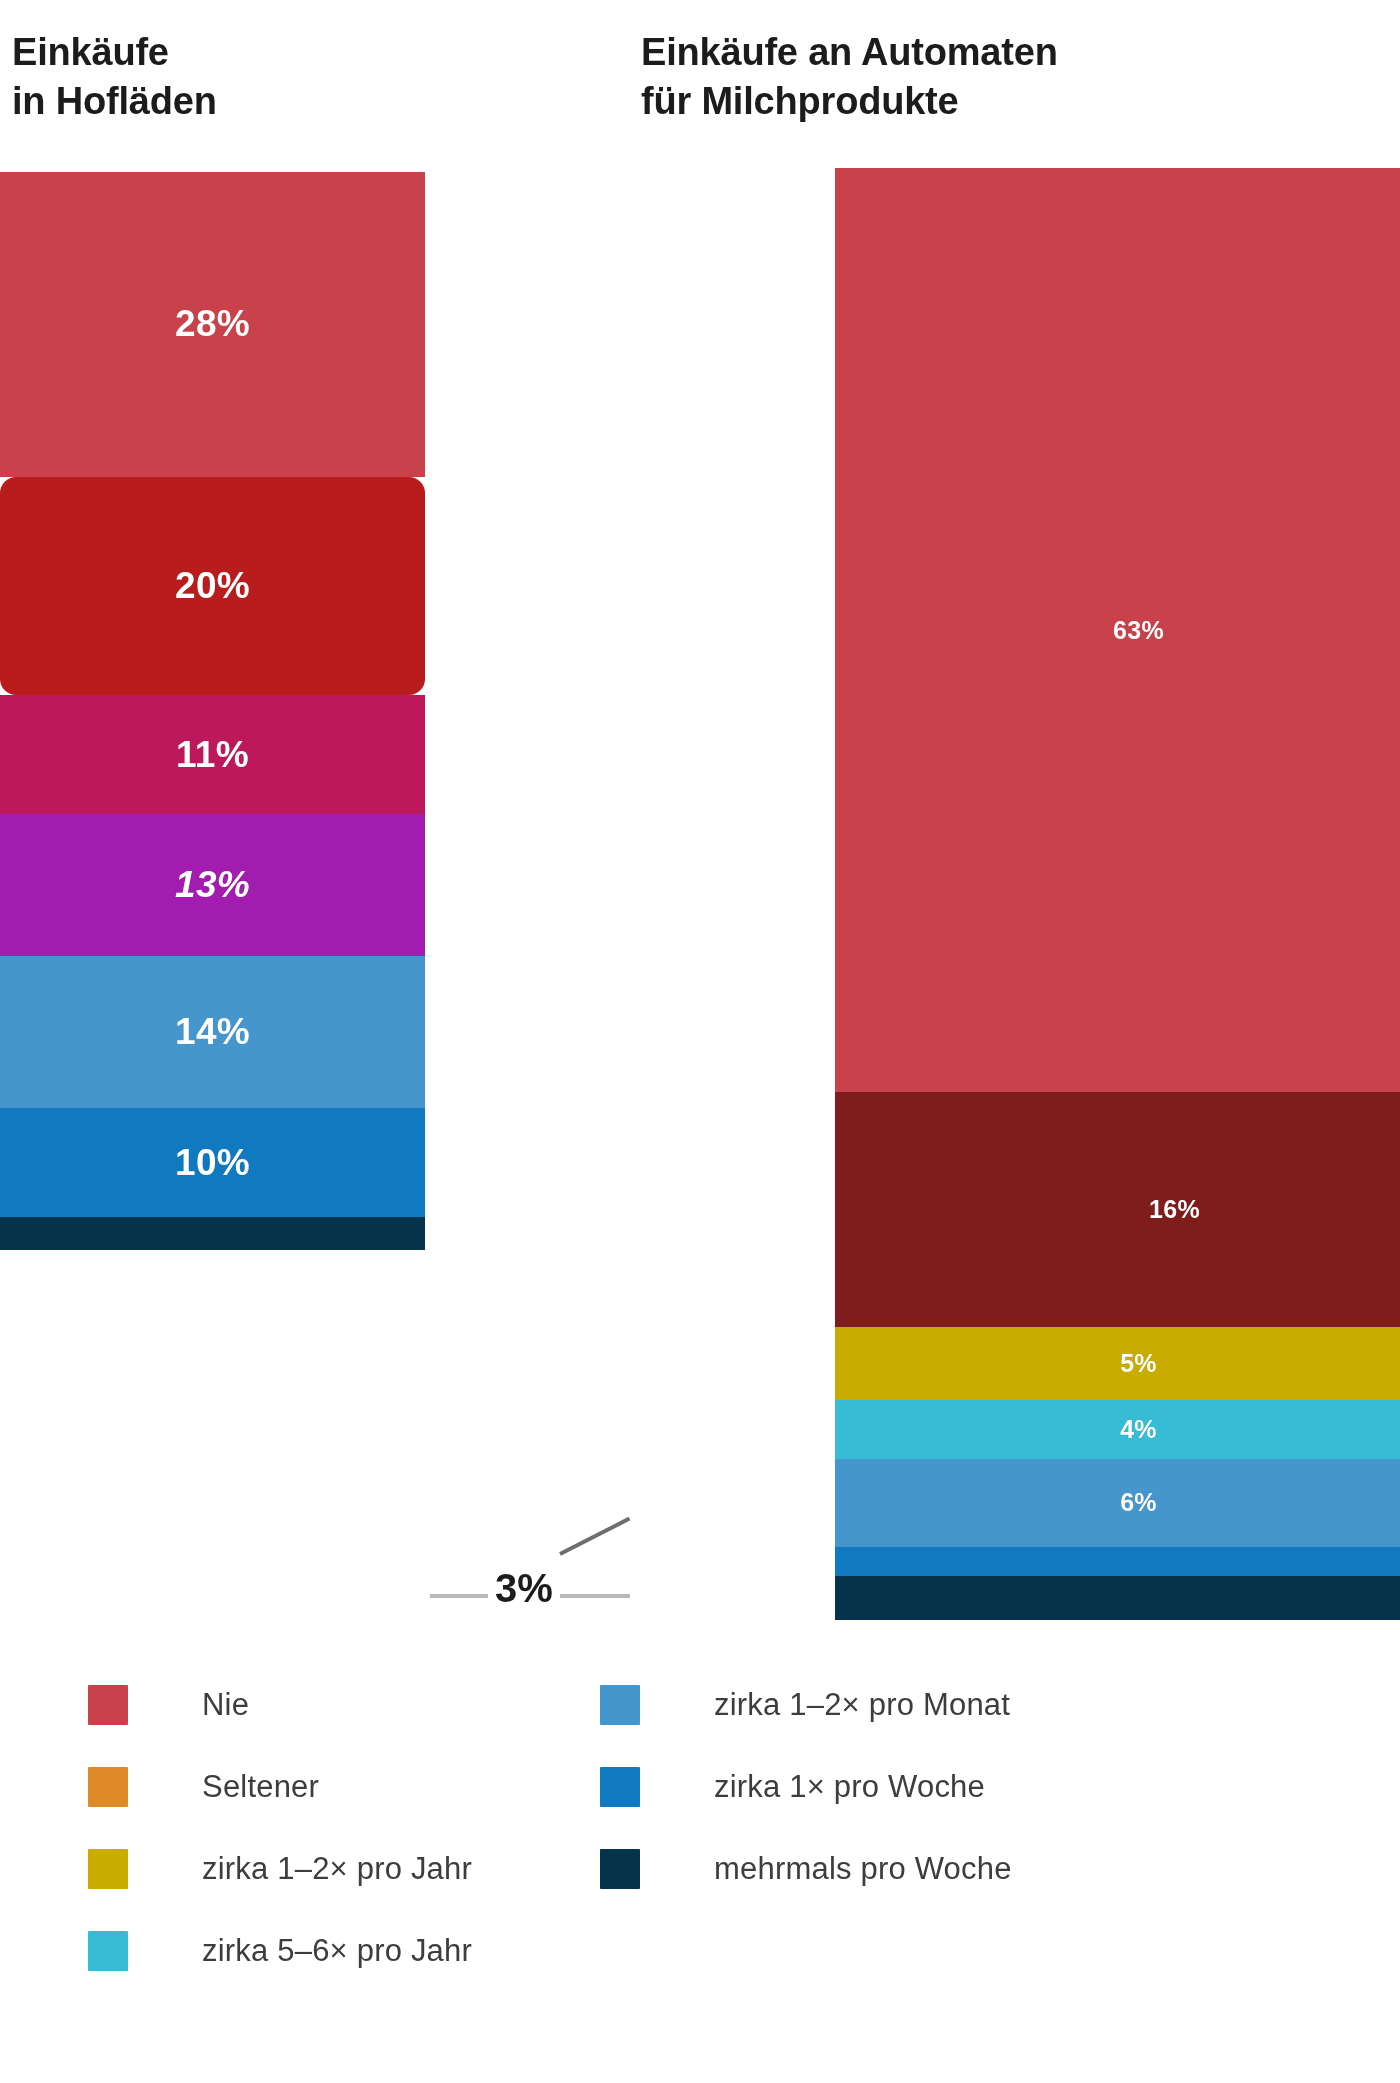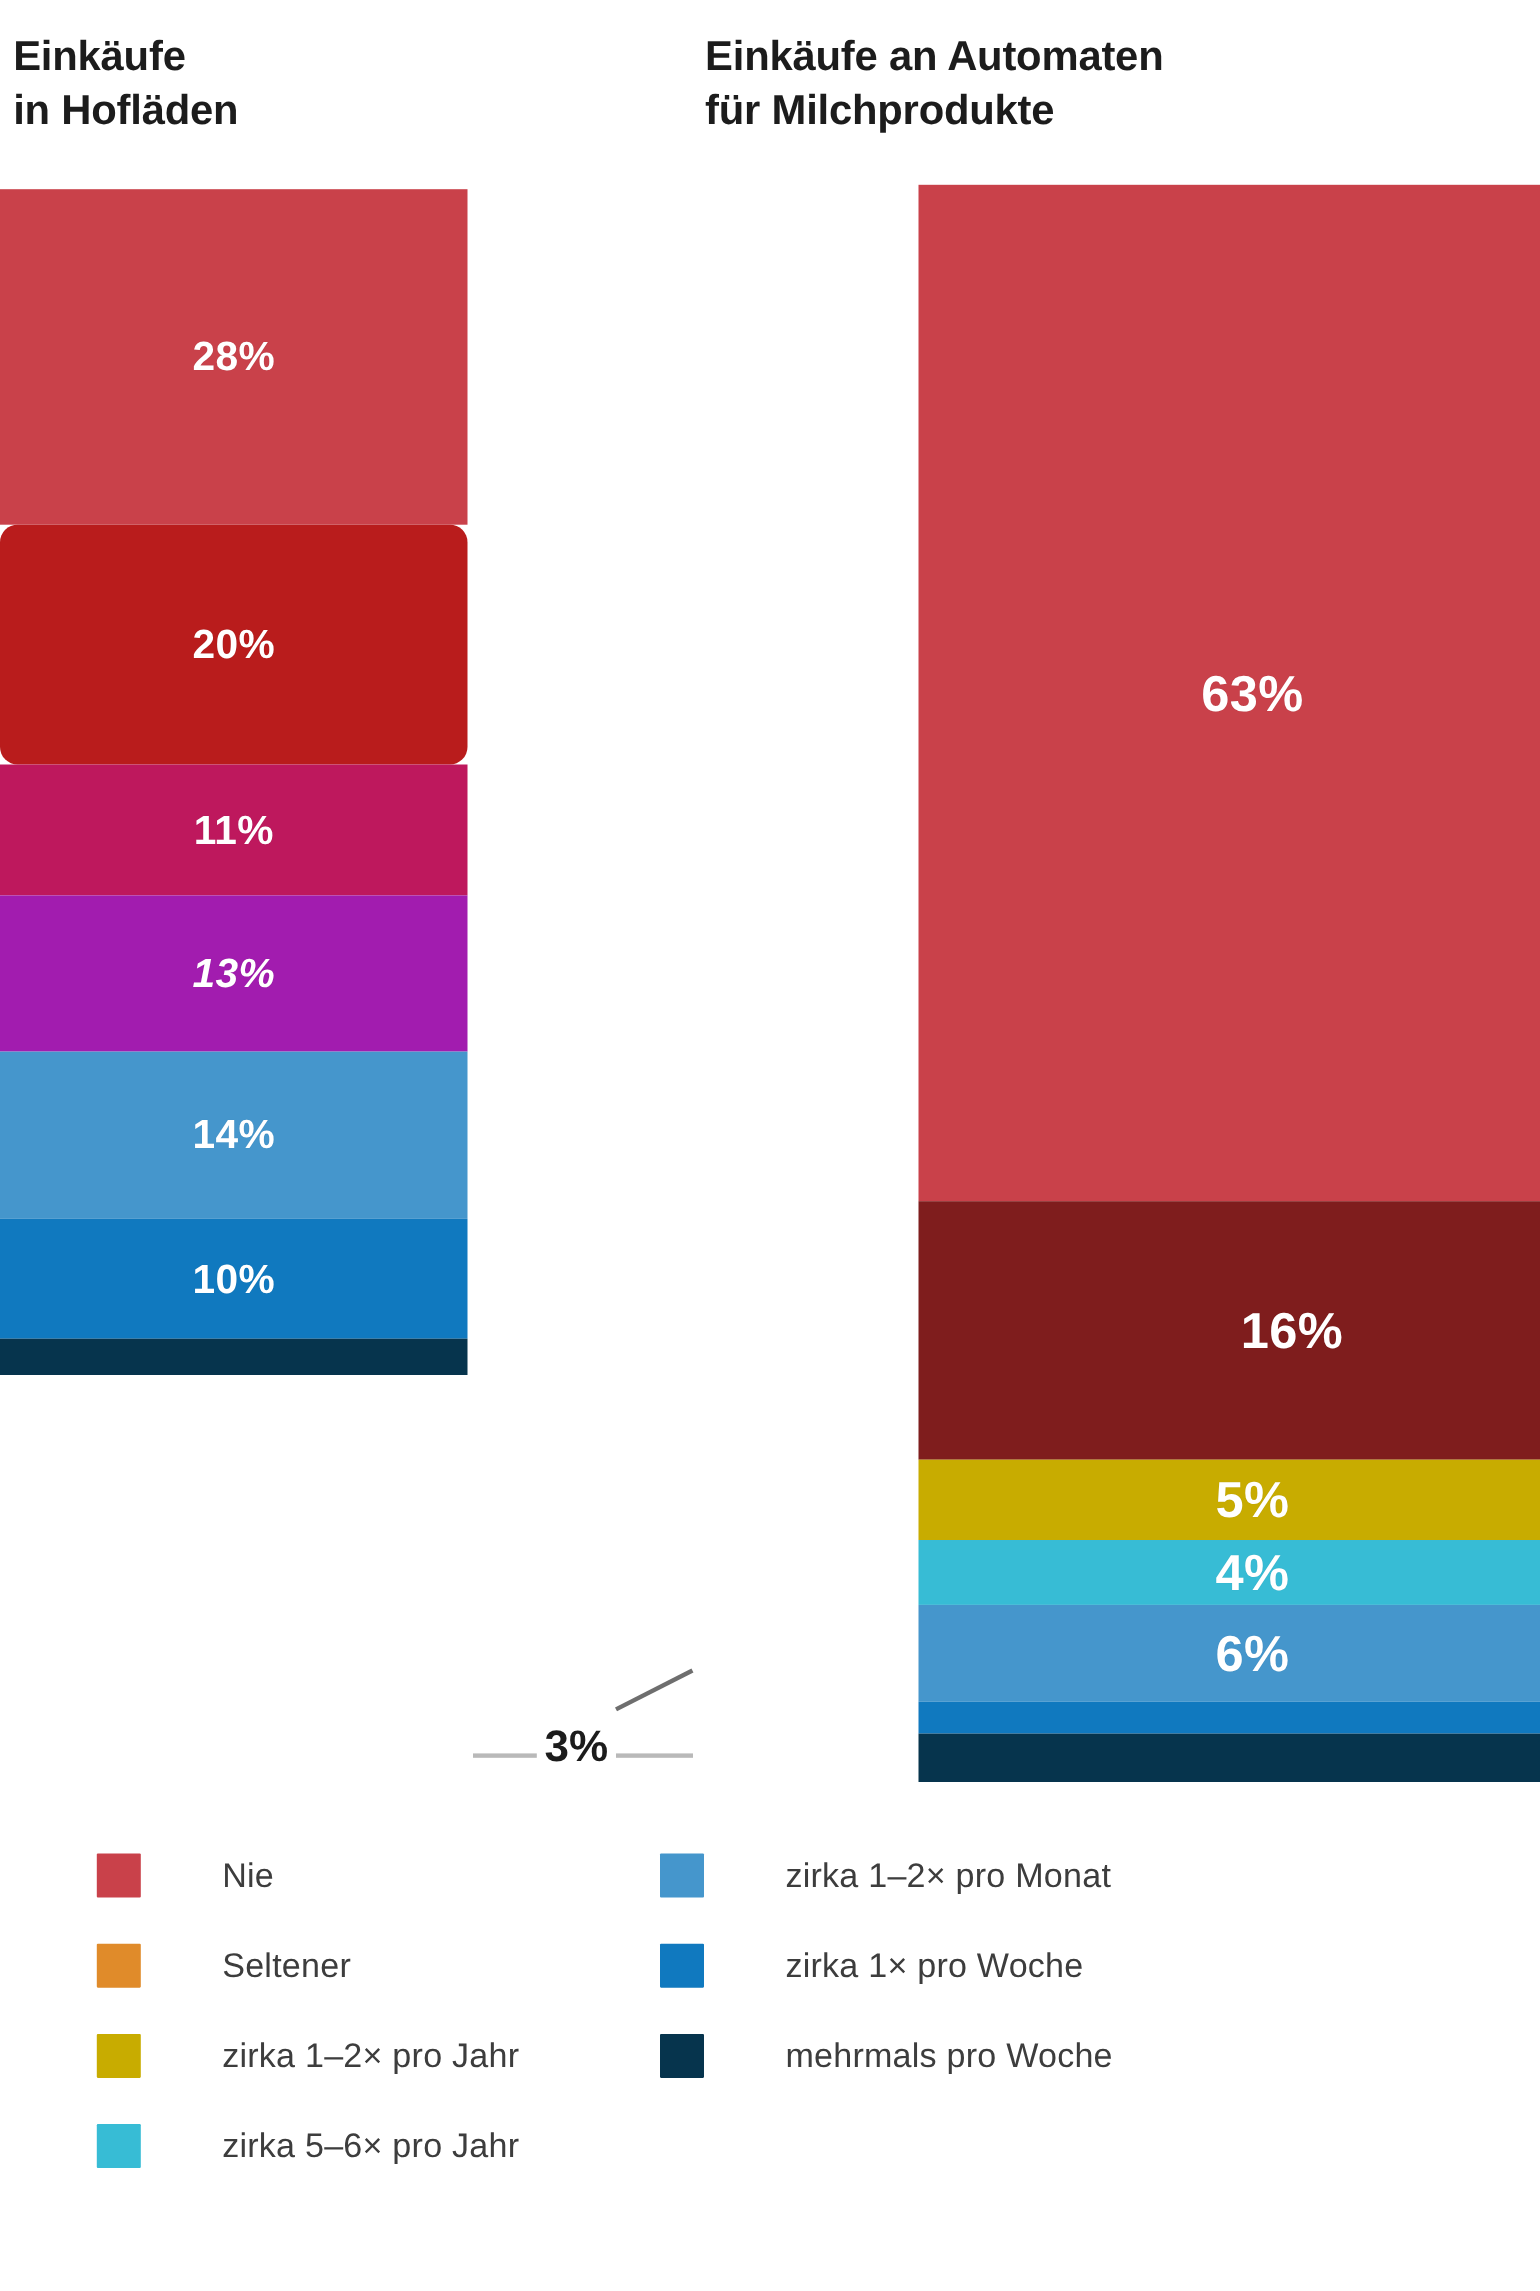--- a/index.html
+++ b/index.html
@@ -21,21 +21,21 @@
   
   .bar{position:absolute;display:flex;flex-direction:column;}
   #bar-left{left:0px;top:172px;width:425px;height:1078px;}
   #bar-right{left:835px;top:168px;width:565px;height:1452px;}
 
   .seg{position:relative;display:flex;align-items:center;justify-content:center;width:100%;}
   .seg-label{
     color:#ffffff;font-weight:bold;font-size:37px;letter-spacing:0.3px;
     text-shadow:0 0 1px rgba(0,0,0,.12);
   }
-  #bar-right .seg-label{font-size:46px;margin-left:42px;}
+  #bar-right .seg-label{font-size:25px;margin-left:42px;}
 
   
   .callout{position:absolute;}
   #callout-3 .lead-left{
     position:absolute;left:430px;top:1594px;width:58px;height:4px;background:#b9b9b9;
   }
   #callout-3 .lead-right{
     position:absolute;left:560px;top:1594px;width:70px;height:4px;background:#b9b9b9;
   }
   #callout-3 .lead-diag{

